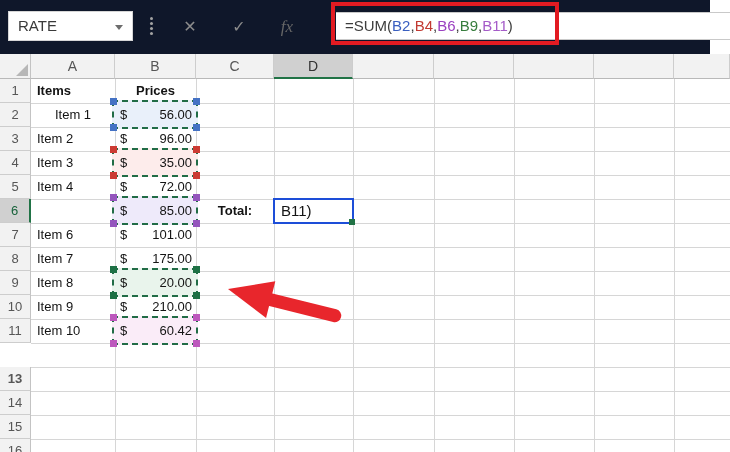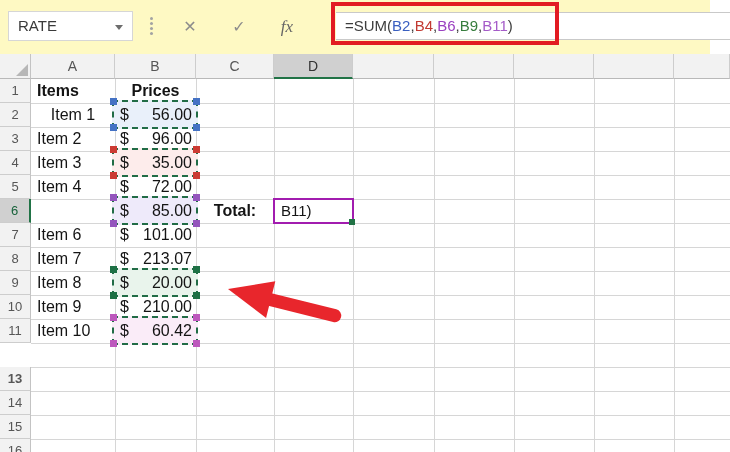--- a/index.html
+++ b/index.html
@@ -2,21 +2,21 @@
 <html><head>
 <meta charset="utf-8">
 <style>
   * { margin:0; padding:0; box-sizing:border-box; }
   html,body { background:#ffffff; }
   #app {
     position:relative; width:730px; height:452px; overflow:hidden;
     background:#ffffff; font-family:"Liberation Sans", sans-serif;
   }
   
-  .topbar { position:absolute; left:0; top:0; width:710px; height:54px; background:#fef9c3; z-index:10; }
+  .topbar { position:absolute; left:0; top:0; width:710px; height:54px; background:#0f172a; z-index:10; }
   .namebox { position:absolute; left:8px; top:11px; width:125px; height:30px; background:#fff; border:1px solid #d6d6d6; }
   .namebox .val { position:absolute; left:9px; top:0; line-height:28px; font-size:15px; color:#3a3a3a; }
   .caret { position:absolute; right:9px; top:13px; width:0; height:0;
     border-left:4px solid transparent; border-right:4px solid transparent; border-top:5px solid #6d6d6d; }
   .dots { position:absolute; left:150px; top:17px; width:3px; height:3px; background:#a3a3a3; border-radius:50%;
     box-shadow:0 5px #a3a3a3, 0 10px #a3a3a3, 0 15px #a3a3a3; }
   .btn { position:absolute; top:12px; width:30px; height:30px; text-align:center; line-height:30px;
     font-size:16px; color:#8c8c8c; cursor:default; }
   #btn-x { left:175px; }
   #btn-ok { left:224px; }
@@ -37,27 +37,27 @@
   .colhdr.active { background:#d0d0d0; border-bottom:2px solid #217346; color:#333; }
   #rowheaders { position:absolute; left:0; top:0; z-index:5; }
   .rowhdr { position:absolute; left:0; width:31px; height:24px; background:#f2f2f2; text-align:center;
     line-height:23px; font-size:13px; color:#565656;
     border-right:1px solid #c3c3c3; border-bottom:1px solid #cdcdcd; }
   .rowhdr.active { background:#d0d0d0; border-right:2px solid #217346; color:#17623a; }
   
   #body { position:absolute; left:31px; top:79px; width:699px; height:373px; overflow:hidden; z-index:1; }
   .vline { position:absolute; top:0; bottom:0; width:1px; background:#d6d6d6; z-index:1; }
   .hline { position:absolute; left:0; right:0; height:1px; background:#d6d6d6; z-index:1; }
-  .cell { position:absolute; height:24px; line-height:24px; font-size:16px; color:#141414; white-space:nowrap; z-index:3; }
+  .cell { position:absolute; height:24px; line-height:24px; font-size:13px; color:#141414; white-space:nowrap; z-index:3; }
   .cell.b { font-weight:700; }
   .cell.center { text-align:center; }
   .cur { display:flex; justify-content:space-between; }
   .ref { position:absolute; z-index:2; border:2px dashed #216c46; }
   .hd { position:absolute; width:7px; height:7px; z-index:5; }
-  .active-cell { position:absolute; z-index:4; background:#fff; border:2px solid #a21caf;
+  .active-cell { position:absolute; z-index:4; background:#fff; border:2px solid #1d4ed8;
     font-size:15px; line-height:21px; padding-left:6px; color:#141414; }
   .fillhandle { position:absolute; width:6px; height:6px; background:#217346; right:-3px; bottom:-3px; }
   
   .tooltip { position:absolute; left:341px; top:61px; width:389px; height:27px; background:#fff;
     border:1px solid #b6b6b6; box-shadow:2px 3px 4px rgba(0,0,0,.22); font-size:14px; color:#595959;
     line-height:25px; padding-left:7px; white-space:nowrap; overflow:hidden; z-index:20; }
   .tooltip b { color:#1f1f1f; }
   .arrow-svg { position:absolute; left:190px; top:258px; z-index:30; }
 </style>
 </head>
@@ -195,21 +195,21 @@
       </div>
       <div class="cell b" style="left: 171px; width: 66px; top: 120px; text-align: center;">Total:</div>
       <div class="cell" style="left: 6px; width: 72px; top: 144px;">Item 6</div>
       <div class="cell cur" style="left: 89px; top: 144px; width: 72px;">
         <span>$</span>
         <span>101.00</span>
       </div>
       <div class="cell" style="left: 6px; width: 72px; top: 168px;">Item 7</div>
       <div class="cell cur" style="left: 89px; top: 168px; width: 72px;">
         <span>$</span>
-        <span>213.07</span>
+        <span>175.00</span>
       </div>
       <div class="cell" style="left: 6px; width: 72px; top: 192px;">Item 8</div>
       <div class="cell cur" style="left: 89px; top: 192px; width: 72px;">
         <span>$</span>
         <span>20.00</span>
       </div>
       <div class="cell" style="left: 6px; width: 72px; top: 216px;">Item 9</div>
       <div class="cell cur" style="left: 89px; top: 216px; width: 72px;">
         <span>$</span>
         <span>210.00</span>

